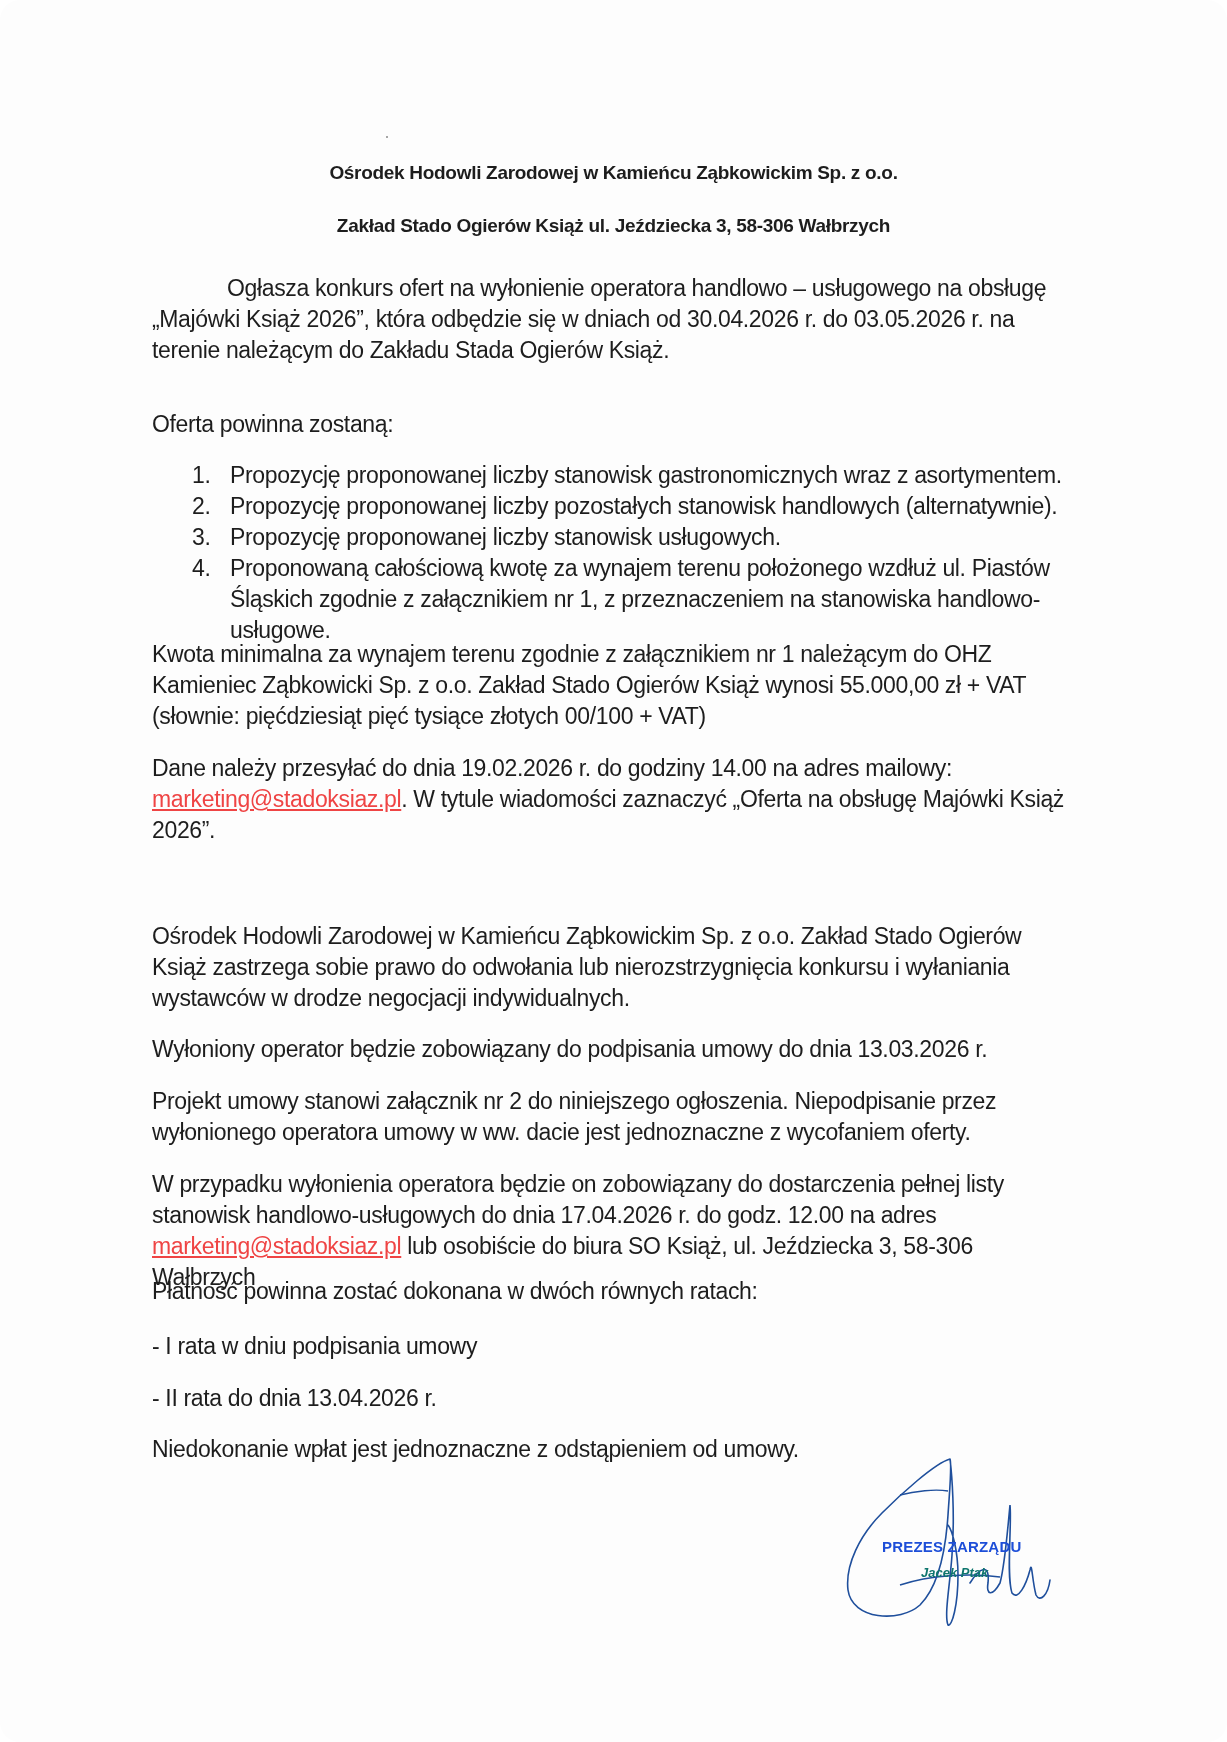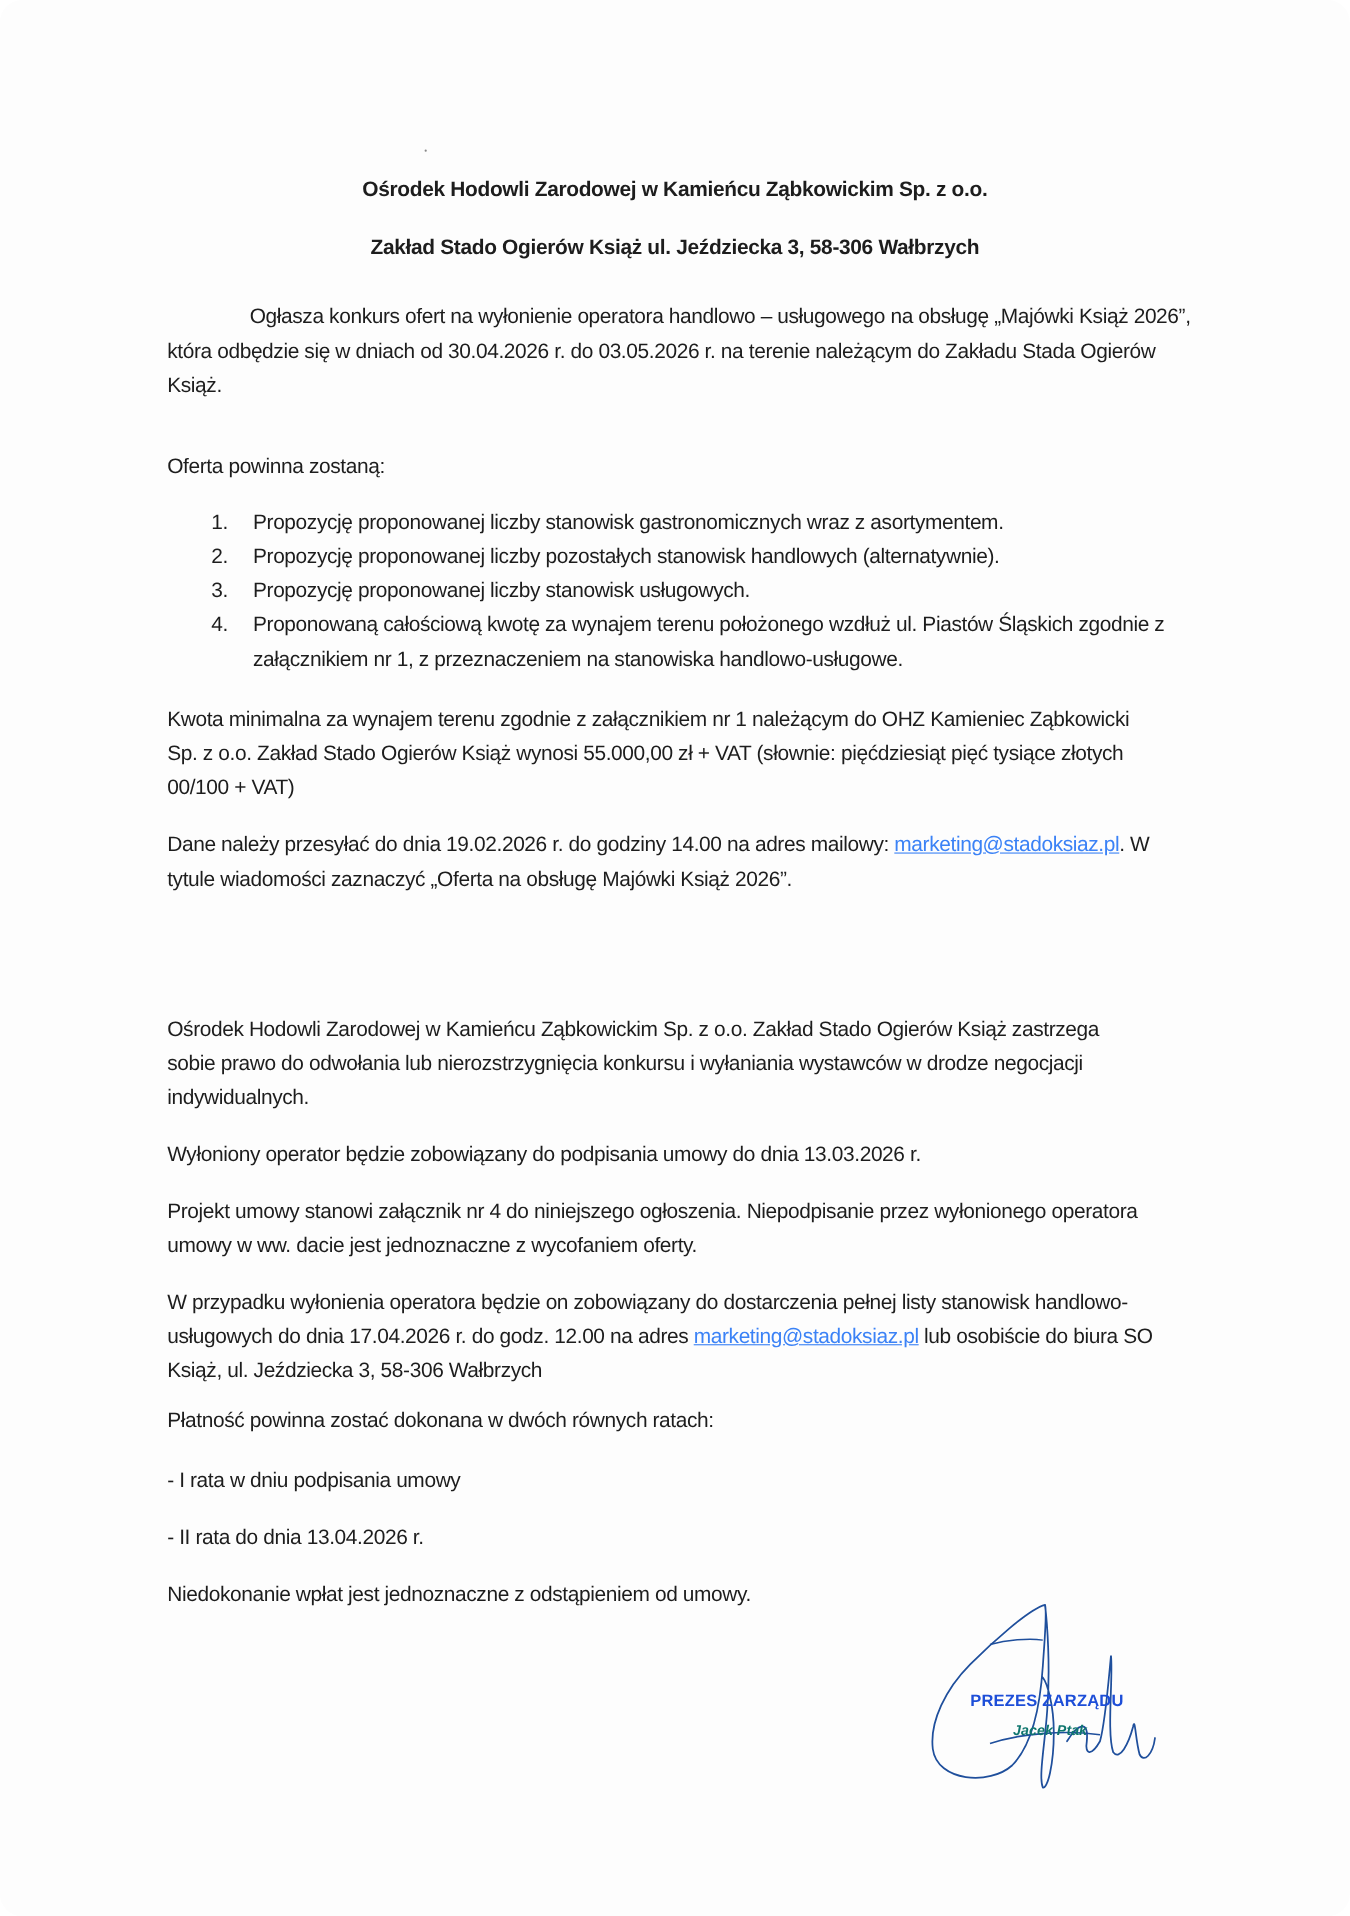--- a/index.html
+++ b/index.html
@@ -4,31 +4,31 @@
 <style>
   html, body { margin: 0; padding: 0; background: #ffffff; }
   body { width: 1227px; height: 1742px; position: relative; overflow: hidden; }
   .page {
     position: absolute; left: 0; top: 0; width: 1227px; height: 1742px;
     background: #fdfdfd;
     font-family: "Liberation Sans Narrow", "Liberation Sans", sans-serif;
     color: #1d1d1d;
     border-radius: 20px;
   }
-  .txt { font-family: "Liberation Sans", sans-serif; font-size: 19px; line-height: 31px; letter-spacing: -0.35px; }
+  .txt { font-family: "Liberation Sans", sans-serif; font-size: 23px; line-height: 31px; letter-spacing: -0.35px; }
   .header-line {
     position: absolute; left: 0; width: 1227px; text-align: center;
     font-weight: bold; font-size: 19px; font-family: "Liberation Sans", sans-serif; letter-spacing: -0.3px;
   }
   .p { position: absolute; left: 152px; width: 930px; }
   .indent { text-indent: 75px; }
   .list { position: absolute; left: 192px; width: 880px; margin: 0; padding: 0; list-style: none; }
   .list li { position: relative; padding-left: 38px; }
   .list .num { position: absolute; left: 0; top: 0; }
-  a.link { color: #3b82f6; text-decoration: underline; }
+  a.link { color: #ef4444; text-decoration: underline; }
   .sig { position: absolute; left: 840px; top: 1455px; width: 240px; height: 175px; }
   .sig-title {
     position: absolute; left: 882px; top: 1538px; font-weight: bold; font-size: 15px;
     font-family: "Liberation Sans", sans-serif; color: #1d4ed8; letter-spacing: 0.2px;
   }
   .sig-name {
     position: absolute; left: 921px; top: 1565px; font-weight: bold; font-style: italic; font-size: 13px;
     font-family: "Liberation Sans", sans-serif; color: #0f766e;
   }
   .dot { position: absolute; width: 2px; height: 2px; background: #888; border-radius: 1px; }
@@ -58,21 +58,21 @@
 
   <div class="p txt" style="top:753px; width:920px;">
     <span>Dane należy przesyłać do dnia 19.02.2026 r. do godziny 14.00 na adres mailowy: </span><a class="link" href="#">marketing@stadoksiaz.pl</a><span>. W tytule wiadomości zaznaczyć „Oferta na obsługę Majówki Książ 2026”.</span>
   </div>
 
 
   <div class="p txt" style="top:921px; width:895px;">Ośrodek Hodowli Zarodowej w Kamieńcu Ząbkowickim Sp. z o.o. Zakład Stado Ogierów Książ zastrzega sobie prawo do odwołania lub nierozstrzygnięcia konkursu i wyłaniania wystawców w drodze negocjacji indywidualnych.</div>
 
   <div class="p txt" style="top:1034px;">Wyłoniony operator będzie zobowiązany do podpisania umowy do dnia 13.03.2026 r.</div>
 
-  <div class="p txt" style="top:1086px; width:920px;">Projekt umowy stanowi załącznik nr 4 do niniejszego ogłoszenia. Niepodpisanie przez wyłonionego operatora umowy w ww. dacie jest jednoznaczne z wycofaniem oferty.</div>
+  <div class="p txt" style="top:1086px; width:920px;">Projekt umowy stanowi załącznik nr 2 do niniejszego ogłoszenia. Niepodpisanie przez wyłonionego operatora umowy w ww. dacie jest jednoznaczne z wycofaniem oferty.</div>
 
   <div class="p txt" style="top:1169px; width:915px;">
     <span>W przypadku wyłonienia operatora będzie on zobowiązany do dostarczenia pełnej listy stanowisk handlowo-usługowych do dnia 17.04.2026 r. do godz. 12.00 na adres </span><a class="link" href="#">marketing@stadoksiaz.pl</a><span> lub osobiście do biura SO Książ, ul. Jeździecka 3, 58-306 Wałbrzych</span>
   </div>
 
   <div class="p txt" style="top:1276px;">Płatność powinna zostać dokonana w dwóch równych ratach:</div>
   <div class="p txt" style="top:1331px;">- I rata w dniu podpisania umowy</div>
   <div class="p txt" style="top:1383px;">- II rata do dnia 13.04.2026 r.</div>
   <div class="p txt" style="top:1434px;">Niedokonanie wpłat jest jednoznaczne z odstąpieniem od umowy.</div>
 

